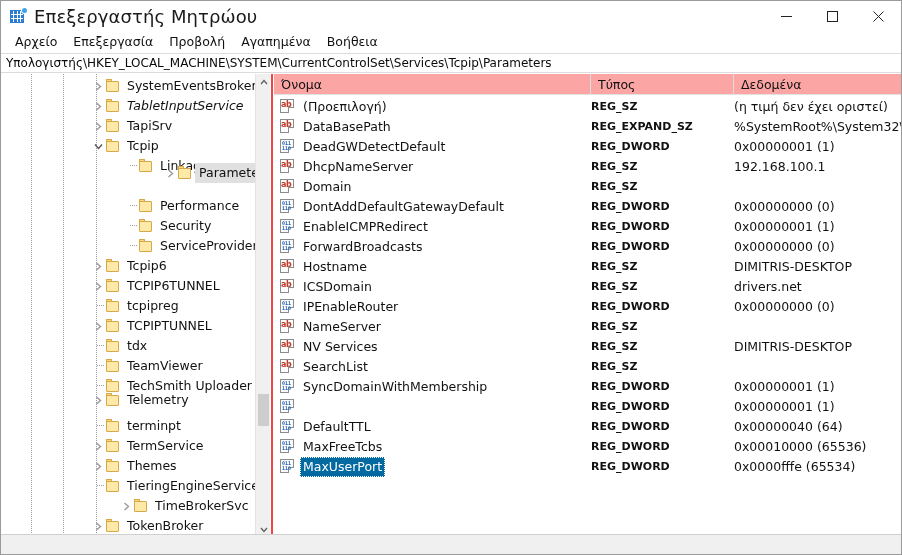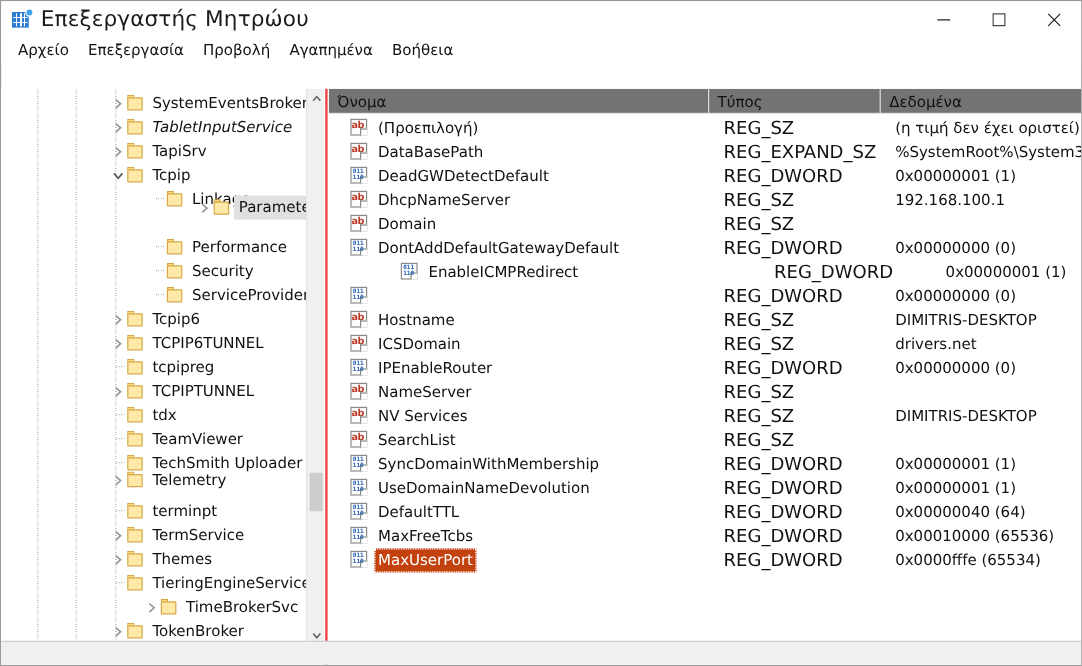--- a/index.html
+++ b/index.html
@@ -266,21 +266,21 @@
     left: 273px; top: 0;
     width: 627px;
     height: 480px;
     background: #ffffff;
     overflow: hidden;
   }
   .list-header {
     position: absolute;
     left: 0; top: 0;
     width: 627px; height: 21px;
-    background: #737373;
+    background: #fca5a5;
     border-bottom: 1px solid #e2e2e2;
   }
   .hcell {
     position: absolute;
     top: 0;
     height: 21px;
     font-size: 12.5px;
     color: #111;
     line-height: 21px;
     padding-left: 7px;
@@ -292,21 +292,21 @@
 
   .list-body {
     position: absolute;
     left: 0; top: 21px;
     width: 627px;
     height: 442px;
     overflow: hidden;
   }
   .lrow {
     position: absolute;
-    left: 12px;
+    left: 0;
     width: 518px;
     height: 20px;
   }
   .val-icon {
     position: absolute;
     left: 6px; top: 2px;
     width: 16px; height: 15px;
   }
   .val-icon .page {
     position: absolute;
@@ -349,33 +349,34 @@
     position: absolute;
     left: 26px; top: 0;
     height: 20px;
     line-height: 20px;
     font-size: 12.5px;
     color: #111;
     white-space: nowrap;
     padding: 0 3px;
   }
   .lrow.selected .lname {
-    background: #c2410c;
+    background: #0369a1;
     color: #ffffff;
     outline: 1px dotted #ffffff;
     outline-offset: -1px;
   }
   .ltype {
     position: absolute;
     left: 317px; top: 0;
     height: 20px;
     line-height: 20px;
-    font-size: 15px;
+    font-size: 11px;
     color: #111;
     white-space: nowrap;
+    font-weight: bold;
   }
   .ldata {
     position: absolute;
     left: 460px; top: 0;
     height: 20px;
     line-height: 20px;
     font-size: 12.5px;
     color: #111;
     white-space: nowrap;
   }
@@ -442,20 +443,23 @@
   </div>
 
   <div class="menubar">
     <div class="menu-item">Αρχείο</div>
     <div class="menu-item">Επεξεργασία</div>
     <div class="menu-item">Προβολή</div>
     <div class="menu-item">Αγαπημένα</div>
     <div class="menu-item">Βοήθεια</div>
   </div>
 
+  <div class="addressbar">
+    <div class="address-text">Υπολογιστής\HKEY_LOCAL_MACHINE\SYSTEM\CurrentControlSet\Services\Tcpip\Parameters</div>
+  </div>
 
   <div class="panes">
 
     <div class="tree-pane">
       <div class="tree-clip">
         <div class="guide" style="left:30px;"></div>
         <div class="guide" style="left:62px;"></div>
         <div class="guide" style="left:95px;"></div>
         <div id="tree-rows">
             <div class="tree-row" style="top: 2px;">
@@ -780,34 +784,35 @@
           </div>
           <div class="lrow" style="top: 102px;">
             <span class="val-icon">
               <span class="page"></span>
               <span class="bits">011<br>110</span>
             </span>
             <span class="lname">DontAddDefaultGatewayDefault</span>
             <span class="ltype">REG_DWORD</span>
             <span class="ldata">0x00000000 (0)</span>
           </div>
-          <div class="lrow" style="top: 122px; margin-left: 42px;">
+          <div class="lrow" style="top: 122px;">
             <span class="val-icon">
               <span class="page"></span>
               <span class="bits">011<br>110</span>
             </span>
             <span class="lname">EnableICMPRedirect</span>
             <span class="ltype">REG_DWORD</span>
             <span class="ldata">0x00000001 (1)</span>
           </div>
           <div class="lrow" style="top: 142px;">
             <span class="val-icon">
               <span class="page"></span>
               <span class="bits">011<br>110</span>
             </span>
+            <span class="lname">ForwardBroadcasts</span>
             <span class="ltype">REG_DWORD</span>
             <span class="ldata">0x00000000 (0)</span>
           </div>
           <div class="lrow" style="top: 162px;">
             <span class="val-icon">
               <span class="page"></span>
               <span class="ab">ab</span>
             </span>
             <span class="lname">Hostname</span>
             <span class="ltype">REG_SZ</span>
@@ -865,21 +870,20 @@
             </span>
             <span class="lname">SyncDomainWithMembership</span>
             <span class="ltype">REG_DWORD</span>
             <span class="ldata">0x00000001 (1)</span>
           </div>
           <div class="lrow" style="top: 302px;">
             <span class="val-icon">
               <span class="page"></span>
               <span class="bits">011<br>110</span>
             </span>
-            <span class="lname">UseDomainNameDevolution</span>
             <span class="ltype">REG_DWORD</span>
             <span class="ldata">0x00000001 (1)</span>
           </div>
           <div class="lrow" style="top: 322px;">
             <span class="val-icon">
               <span class="page"></span>
               <span class="bits">011<br>110</span>
             </span>
             <span class="lname">DefaultTTL</span>
             <span class="ltype">REG_DWORD</span>

